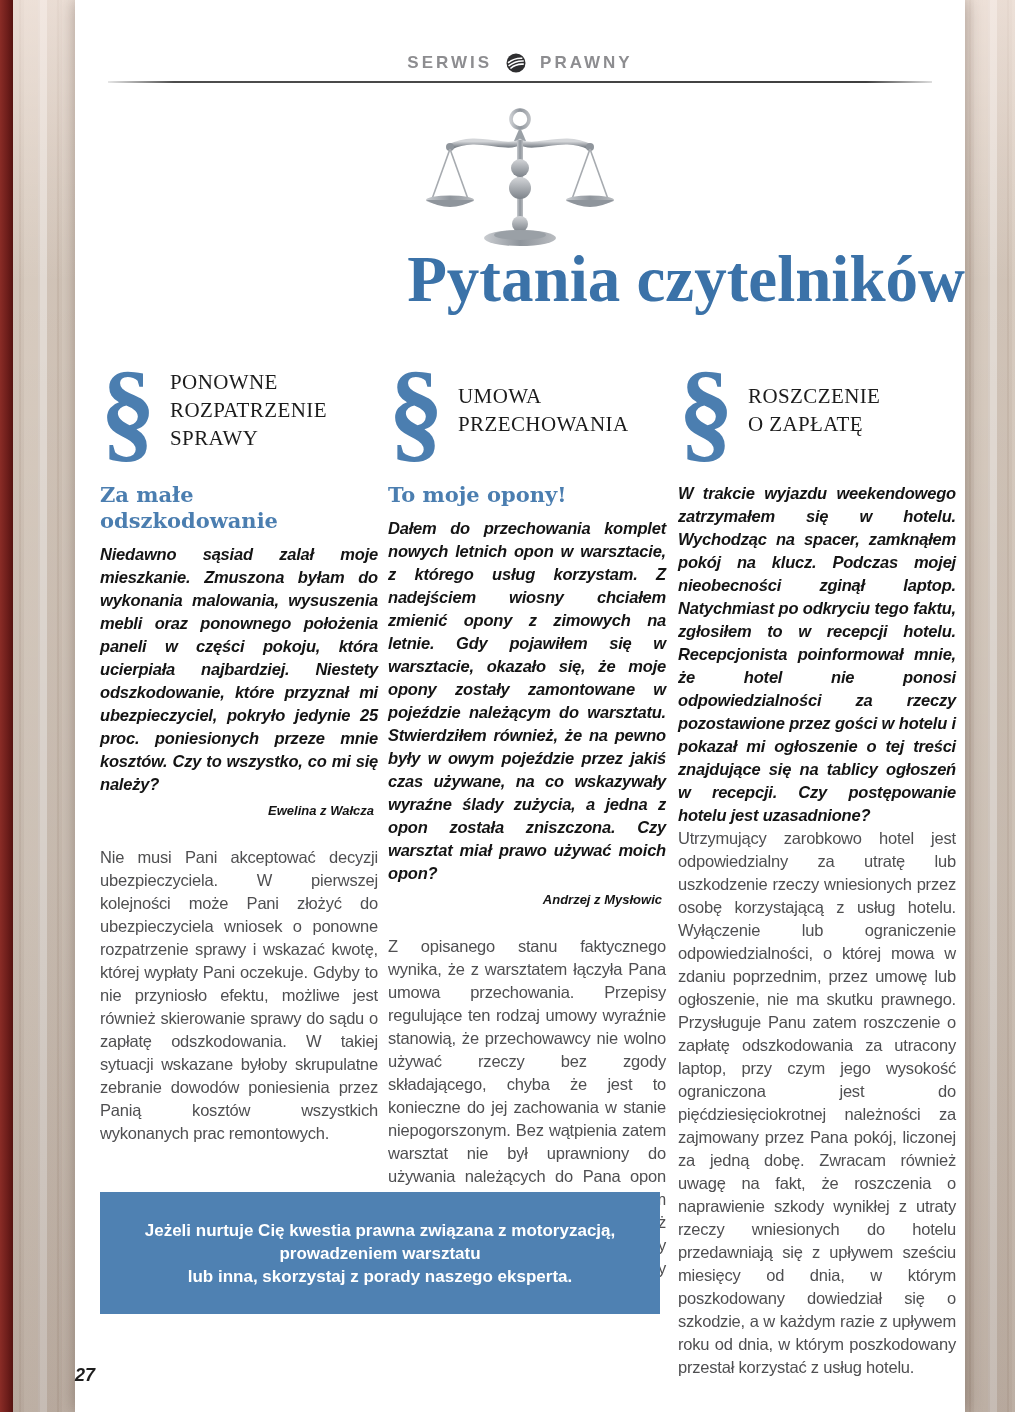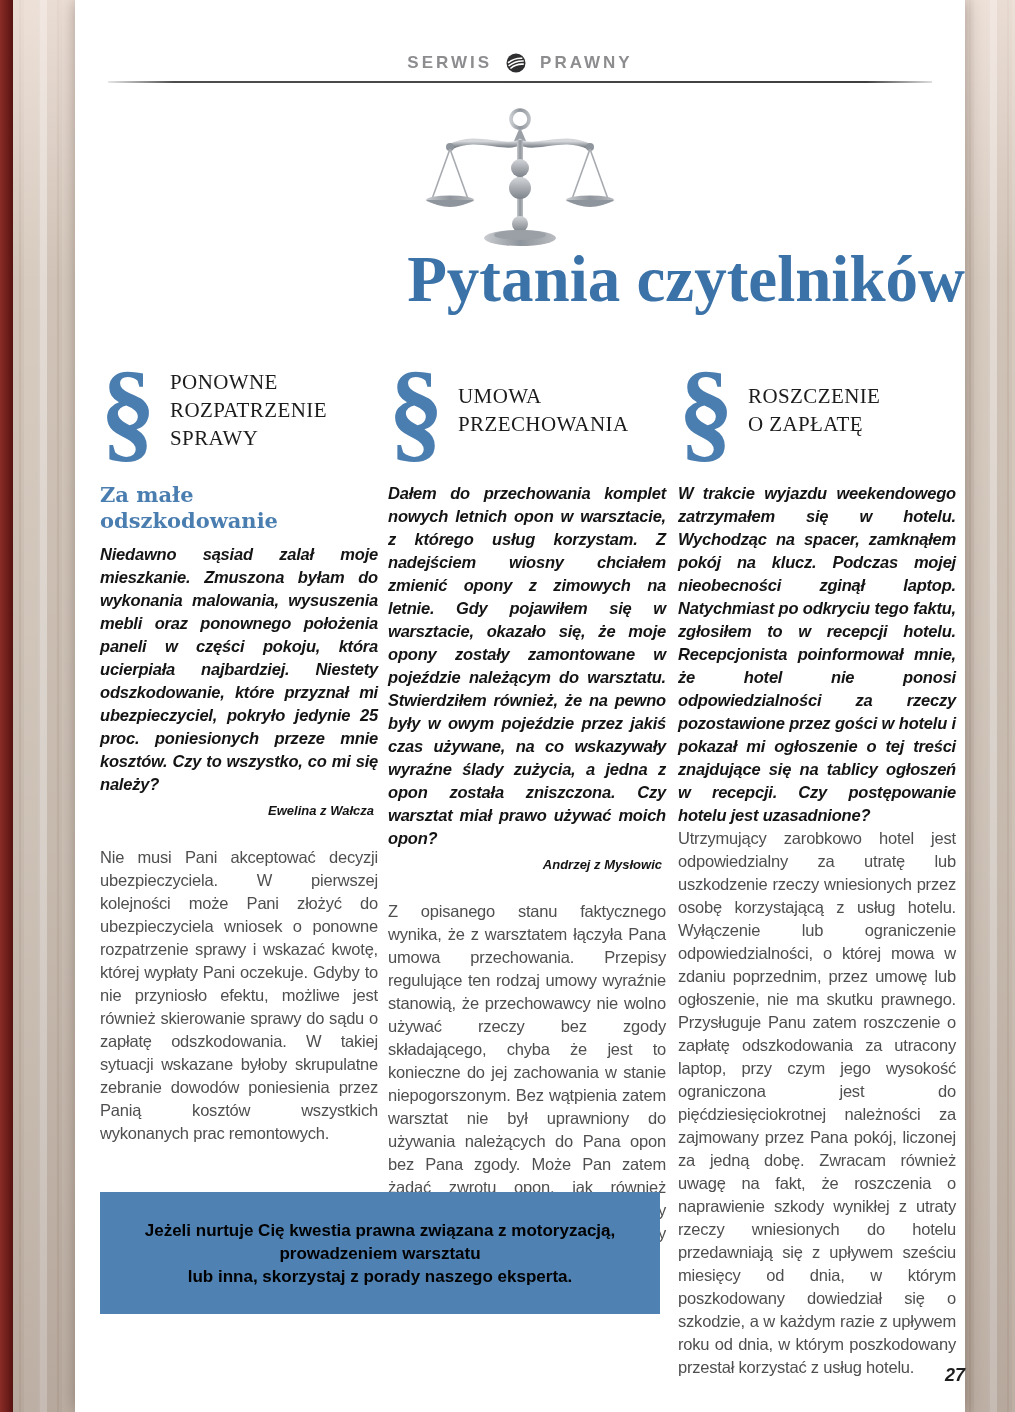--- a/index.html
+++ b/index.html
@@ -42,24 +42,24 @@
   .subhead{font-family:"DejaVu Serif", serif;font-weight:bold;font-size:21px;line-height:26px;
     color:var(--heading-blue);margin-bottom:9px;}
   .question{font-style:italic;font-weight:bold;font-size:16.5px;line-height:23px;letter-spacing:-.2px;
     color:var(--question-text);text-align:justify;hyphens:auto;}
   .signature{font-style:italic;font-weight:bold;font-size:13px;line-height:23px;color:var(--question-text);
     text-align:right;margin:3px 4px 24px 0;}
   .answer{font-size:16.5px;line-height:23px;letter-spacing:-.2px;color:var(--body-text);
     text-align:justify;hyphens:auto;}
   
   .cta-box{position:absolute;left:25px;top:1192px;width:560px;height:122px;background:var(--box-blue);
-    color:#000000;font-weight:bold;font-size:17px;line-height:23px;text-align:center;
+    color:#ffffff;font-weight:bold;font-size:17px;line-height:23px;text-align:center;
     display:flex;flex-direction:column;justify-content:center;padding:6px 10px;}
   
-  .page-number{position:absolute;bottom:26px;left:0;width:100%;text-align:right;
+  .page-number{position:absolute;bottom:26px;left:0;width:100%;text-align:left;
     font-style:italic;font-weight:bold;font-size:18px;color:#1e1e1e;}
 </style>
 </head>
 <body>
 
 <div class="spine-edge"></div>
 
 <div class="sheet">
 
   <div class="masthead">
@@ -133,20 +133,21 @@
   </div>
 
   <div class="col col-2">
     <div class="sec-head">
       <span class="sec-symbol">§</span>
       <span class="sec-title">
         <span>UMOWA</span><br>
         <span>PRZECHOWANIA</span>
       </span>
     </div>
+    <div class="subhead">To moje opony!</div>
     <div class="question">Dałem do przechowania komplet nowych letnich opon w warsztacie, z którego usług korzystam. Z nadejściem wiosny chciałem zmienić opony z zimowych na letnie. Gdy pojawiłem się w warsztacie, okazało się, że moje opony zostały zamontowane w pojeździe należącym do warsztatu. Stwierdziłem również, że na pewno były w owym pojeździe przez jakiś czas używane, na co wskazywały wyraźne ślady zużycia, a jedna z opon została zniszczona. Czy warsztat miał prawo używać moich opon?</div>
     <div class="signature">Andrzej z Mysłowic</div>
     <div class="answer">Z opisanego stanu faktycznego wynika, że z warsztatem łączyła Pana umowa przechowania. Przepisy regulujące ten rodzaj umowy wyraźnie stanowią, że przechowawcy nie wolno używać rzeczy bez zgody składającego, chyba że jest to konieczne do jej zachowania w stanie niepogorszonym. Bez wątpienia zatem warsztat nie był uprawniony do używania należących do Pana opon bez Pana zgody. Może Pan zatem żądać zwrotu opon, jak również dochodzić od przechowawcy odszkodowania za zniszczenie rzeczy oddanej na przechowanie.</div>
   </div>
 
   <div class="col col-3">
     <div class="sec-head">
       <span class="sec-symbol">§</span>
       <span class="sec-title">
         <span>ROSZCZENIE</span><br>

